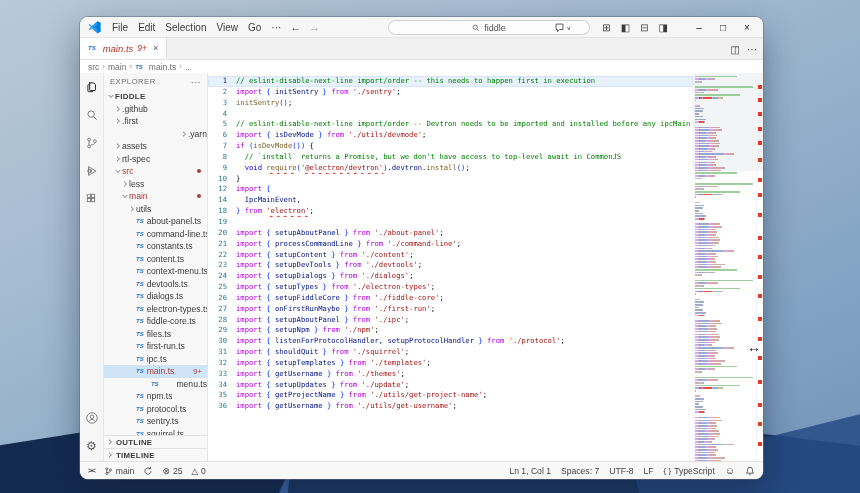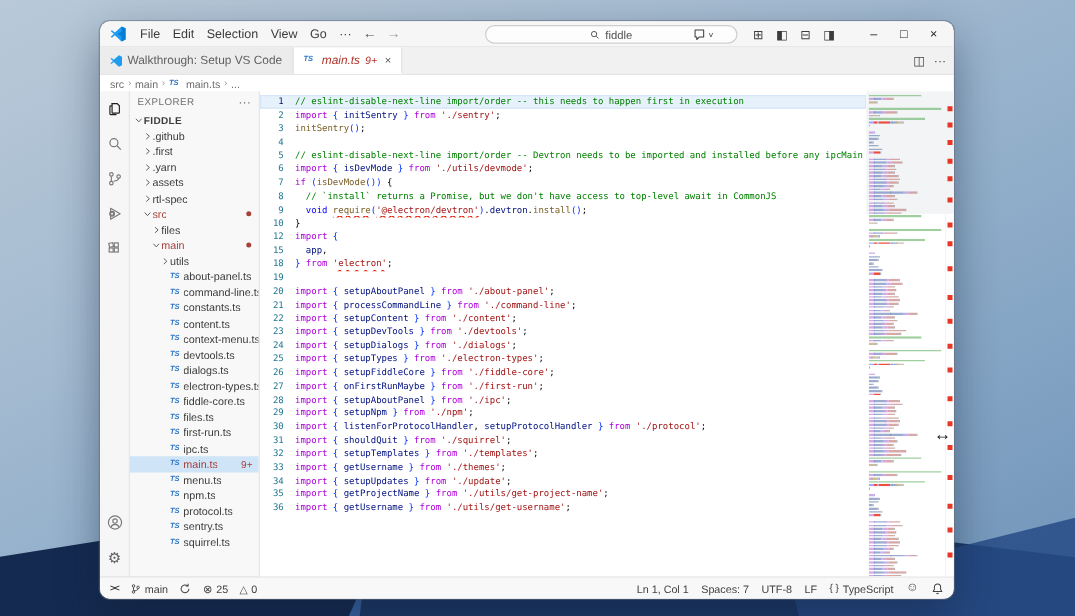--- a/index.html
+++ b/index.html
@@ -162,28 +162,20 @@
       <span class="tb-icon">⊟</span>
       <span class="tb-icon" style="margin-right:14px;">◨</span>
       <span class="win-btn" id="btn-min">–</span>
       <span class="win-btn" id="btn-max">□</span>
       <span class="win-btn close" id="btn-close">×</span>
     </div>
   </div>
 
   <div class="tabrow">
     <div id="tabs" style="display:flex;">
-        <div class="tab">
-          <span>
-            <svg viewBox="0 0 100 100" width="10" height="10">
-              <polygon points="71,1 30,38 12,24 4,29 24,47 4,65 12,71 30,56 71,94 96,82 96,13" fill="#1f9cf0"></polygon>
-            </svg>
-          </span>
-          <span class="tab-label">Walkthrough: Setup VS Code</span>
-        </div>
         <div class="tab active">
           <span class="ts-ico">TS</span>
           <span class="tab-label">main.ts</span>
           <span class="tab-badge">9+</span>
           <span class="tab-close">×</span>
         </div>
       </div>
     <div class="tabrow-actions">
       <span>◫</span>
       <span>···</span>
@@ -272,21 +264,21 @@
             <span class="tlabel">.github</span>
           </div>
           <div class="trow" style="padding-left: 10px;">
             <span class="chev">
               <svg width="8" height="8" viewBox="0 0 16 16">
                 <path d="M6 3.5l5 4.5-5 4.5" fill="none" stroke="#616161" stroke-width="1.6"></path>
               </svg>
             </span>
             <span class="tlabel">.first</span>
           </div>
-          <div class="trow" style="padding-left: 10px;">
+          <div class="trow" style="padding-left: 10px; justify-content: flex-end;">
             <span class="chev">
               <svg width="8" height="8" viewBox="0 0 16 16">
                 <path d="M6 3.5l5 4.5-5 4.5" fill="none" stroke="#616161" stroke-width="1.6"></path>
               </svg>
             </span>
             <span class="tlabel">.yarn</span>
           </div>
           <div class="trow" style="padding-left: 10px;">
             <span class="chev">
               <svg width="8" height="8" viewBox="0 0 16 16">
@@ -311,21 +303,21 @@
             </span>
             <span class="tlabel">src</span>
             <span class="tdot"></span>
           </div>
           <div class="trow" style="padding-left: 17px;">
             <span class="chev">
               <svg width="8" height="8" viewBox="0 0 16 16">
                 <path d="M6 3.5l5 4.5-5 4.5" fill="none" stroke="#616161" stroke-width="1.6"></path>
               </svg>
             </span>
-            <span class="tlabel">files</span>
+            <span class="tlabel">less</span>
           </div>
           <div class="trow modified" style="padding-left: 17px;">
             <span class="chev">
               <svg width="8" height="8" viewBox="0 0 16 16">
                 <path d="M3.5 6l4.5 5 4.5-5" fill="none" stroke="#616161" stroke-width="1.6"></path>
               </svg>
             </span>
             <span class="tlabel">main</span>
             <span class="tdot"></span>
           </div>
@@ -396,21 +388,21 @@
             <span class="chev"></span>
             <span class="ts-ico">TS</span>
             <span class="tlabel">ipc.ts</span>
           </div>
           <div class="trow selected modified" style="padding-left: 24px;">
             <span class="chev"></span>
             <span class="ts-ico">TS</span>
             <span class="tlabel">main.ts</span>
             <span class="tbadge">9+</span>
           </div>
-          <div class="trow" style="padding-left: 24px;">
+          <div class="trow" style="padding-left: 24px; justify-content: space-between;">
             <span class="chev"></span>
             <span class="ts-ico">TS</span>
             <span class="tlabel">menu.ts</span>
           </div>
           <div class="trow" style="padding-left: 24px;">
             <span class="chev"></span>
             <span class="ts-ico">TS</span>
             <span class="tlabel">npm.ts</span>
           </div>
           <div class="trow" style="padding-left: 24px;">
@@ -420,38 +412,56 @@
           </div>
           <div class="trow" style="padding-left: 24px;">
             <span class="chev"></span>
             <span class="ts-ico">TS</span>
             <span class="tlabel">sentry.ts</span>
           </div>
           <div class="trow" style="padding-left: 24px;">
             <span class="chev"></span>
             <span class="ts-ico">TS</span>
             <span class="tlabel">squirrel.ts</span>
+          </div>
+        </div>
+      <div id="sections">
+          <div class="sb-section">
+            <span class="chev">
+              <svg width="8" height="8" viewBox="0 0 16 16">
+                <path d="M6 3.5l5 4.5-5 4.5" fill="none" stroke="#616161" stroke-width="1.6"></path>
+              </svg>
+            </span>
+            <span>OUTLINE</span>
+          </div>
+          <div class="sb-section">
+            <span class="chev">
+              <svg width="8" height="8" viewBox="0 0 16 16">
+                <path d="M6 3.5l5 4.5-5 4.5" fill="none" stroke="#616161" stroke-width="1.6"></path>
+              </svg>
+            </span>
+            <span>TIMELINE</span>
           </div>
         </div>
     </div>
 
     <div class="editor">
       <div class="code-area" id="code">
           <div class="cline hl"><span class="gutter">1</span><div class="ccontent"><span class="tk-c">// eslint-disable-next-line import/order -- this needs to happen first in execution</span></div></div>
           <div class="cline"><span class="gutter">2</span><div class="ccontent"><span class="tk-k">import </span><span class="tk-b">{</span><span class="tk-i"> initSentry </span><span class="tk-b">}</span><span class="tk-k"> from </span><span class="tk-s">'./sentry'</span><span class="tk-p">;</span></div></div>
           <div class="cline"><span class="gutter">3</span><div class="ccontent"><span class="tk-f">initSentry</span><span class="tk-b">()</span><span class="tk-p">;</span></div></div>
           <div class="cline"><span class="gutter">4</span><div class="ccontent"></div></div>
           <div class="cline"><span class="gutter">5</span><div class="ccontent"><span class="tk-c">// eslint-disable-next-line import/order -- Devtron needs to be imported and installed before any ipcMain handlers get set up</span></div></div>
           <div class="cline"><span class="gutter">6</span><div class="ccontent"><span class="tk-k">import </span><span class="tk-b">{</span><span class="tk-i"> isDevMode </span><span class="tk-b">}</span><span class="tk-k"> from </span><span class="tk-s">'./utils/devmode'</span><span class="tk-p">;</span></div></div>
           <div class="cline"><span class="gutter">7</span><div class="ccontent"><span class="tk-k">if </span><span class="tk-b">(</span><span class="tk-f">isDevMode</span><span class="tk-b">())</span><span class="tk-p"> {</span></div></div>
           <div class="cline"><span class="gutter">8</span><div class="ccontent"><span class="tk-c">  // `install` returns a Promise, but we don't have access to top-level await in CommonJS</span></div></div>
           <div class="cline"><span class="gutter">9</span><div class="ccontent"><span class="tk-p">  </span><span class="tk-v">void </span><span class="tk-f tk-e">require</span><span class="tk-b">(</span><span class="tk-s tk-e">'@electron/devtron'</span><span class="tk-b">)</span><span class="tk-p">.</span><span class="tk-i">devtron</span><span class="tk-p">.</span><span class="tk-f">install</span><span class="tk-b">()</span><span class="tk-p">;</span></div></div>
           <div class="cline"><span class="gutter">10</span><div class="ccontent"><span class="tk-p">}</span></div></div>
           <div class="cline"><span class="gutter">12</span><div class="ccontent"><span class="tk-k">import </span><span class="tk-b">{</span></div></div>
-          <div class="cline"><span class="gutter">15</span><div class="ccontent"><span class="tk-i">  app</span><span class="tk-p">,</span></div></div>
+          <div class="cline"><span class="gutter">14</span><div class="ccontent"><span class="tk-i">  IpcMainEvent</span><span class="tk-p">,</span></div></div>
           <div class="cline"><span class="gutter">18</span><div class="ccontent"><span class="tk-b">}</span><span class="tk-k"> from </span><span class="tk-s tk-e">'electron'</span><span class="tk-p">;</span></div></div>
           <div class="cline"><span class="gutter">19</span><div class="ccontent"></div></div>
           <div class="cline"><span class="gutter">20</span><div class="ccontent"><span class="tk-k">import </span><span class="tk-b">{</span><span class="tk-i"> setupAboutPanel </span><span class="tk-b">}</span><span class="tk-k"> from </span><span class="tk-s">'./about-panel'</span><span class="tk-p">;</span></div></div>
           <div class="cline"><span class="gutter">21</span><div class="ccontent"><span class="tk-k">import </span><span class="tk-b">{</span><span class="tk-i"> processCommandLine </span><span class="tk-b">}</span><span class="tk-k"> from </span><span class="tk-s">'./command-line'</span><span class="tk-p">;</span></div></div>
           <div class="cline"><span class="gutter">22</span><div class="ccontent"><span class="tk-k">import </span><span class="tk-b">{</span><span class="tk-i"> setupContent </span><span class="tk-b">}</span><span class="tk-k"> from </span><span class="tk-s">'./content'</span><span class="tk-p">;</span></div></div>
           <div class="cline"><span class="gutter">23</span><div class="ccontent"><span class="tk-k">import </span><span class="tk-b">{</span><span class="tk-i"> setupDevTools </span><span class="tk-b">}</span><span class="tk-k"> from </span><span class="tk-s">'./devtools'</span><span class="tk-p">;</span></div></div>
           <div class="cline"><span class="gutter">24</span><div class="ccontent"><span class="tk-k">import </span><span class="tk-b">{</span><span class="tk-i"> setupDialogs </span><span class="tk-b">}</span><span class="tk-k"> from </span><span class="tk-s">'./dialogs'</span><span class="tk-p">;</span></div></div>
           <div class="cline"><span class="gutter">25</span><div class="ccontent"><span class="tk-k">import </span><span class="tk-b">{</span><span class="tk-i"> setupTypes </span><span class="tk-b">}</span><span class="tk-k"> from </span><span class="tk-s">'./electron-types'</span><span class="tk-p">;</span></div></div>
           <div class="cline"><span class="gutter">26</span><div class="ccontent"><span class="tk-k">import </span><span class="tk-b">{</span><span class="tk-i"> setupFiddleCore </span><span class="tk-b">}</span><span class="tk-k"> from </span><span class="tk-s">'./fiddle-core'</span><span class="tk-p">;</span></div></div>
           <div class="cline"><span class="gutter">27</span><div class="ccontent"><span class="tk-k">import </span><span class="tk-b">{</span><span class="tk-i"> onFirstRunMaybe </span><span class="tk-b">}</span><span class="tk-k"> from </span><span class="tk-s">'./first-run'</span><span class="tk-p">;</span></div></div>

